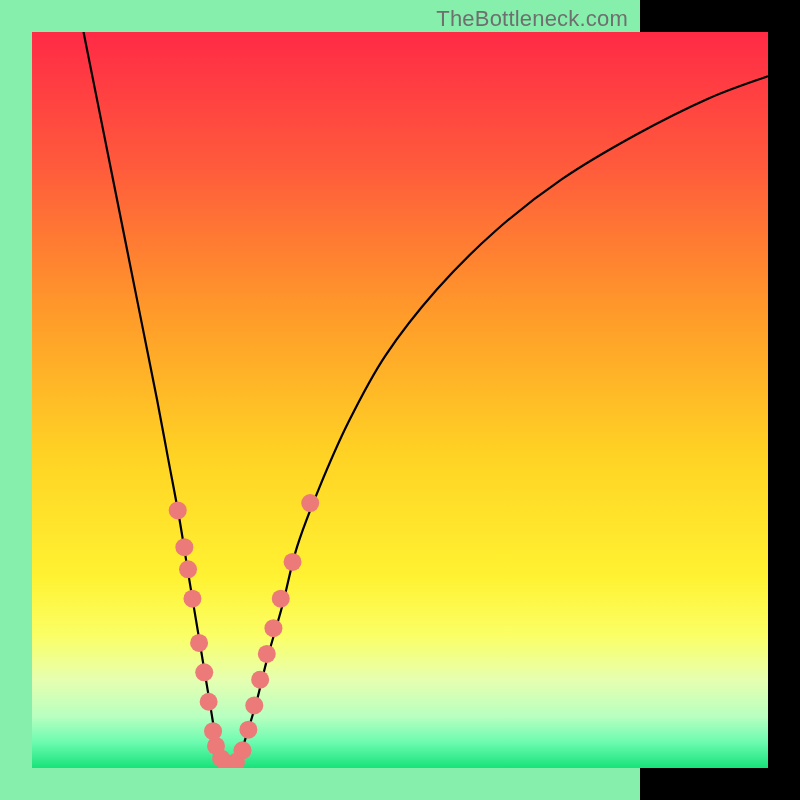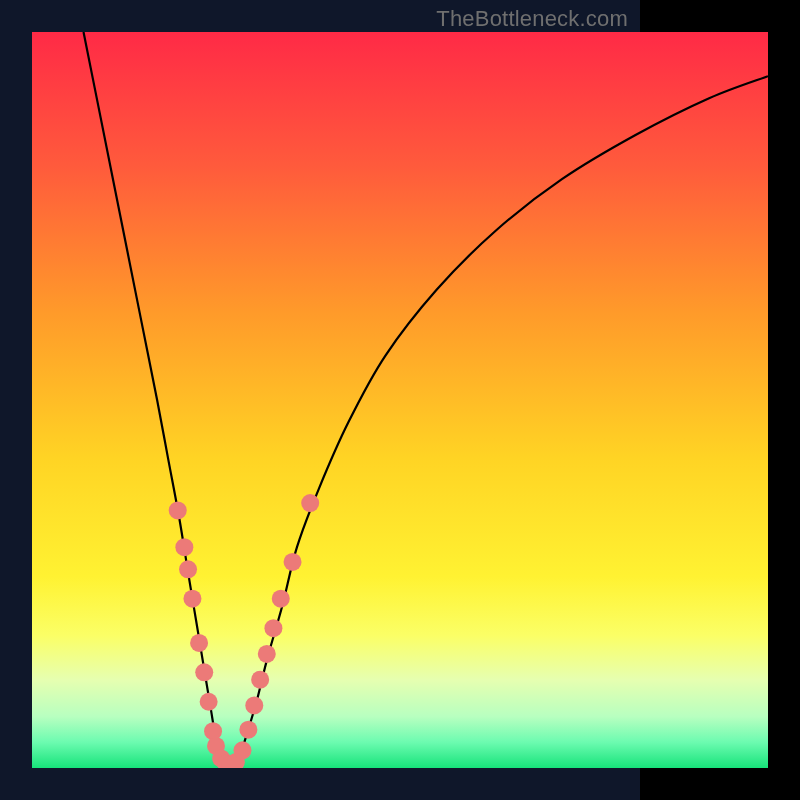--- a/index.html
+++ b/index.html
@@ -8,21 +8,21 @@
     width: 800px;
     height: 800px;
     overflow: hidden;
     background: #000;
     font-family: Arial, Helvetica, sans-serif;
   }
   .stage {
     position: relative;
     width: 640px;
     height: 800px;
-    background: #0f172a;
+    background: #86efac;
   }
   .plot {
     position: absolute;
     left: 32px;
     top: 32px;
     width: 736px;
     height: 736px;
     overflow: hidden;
   }
   .grad {

